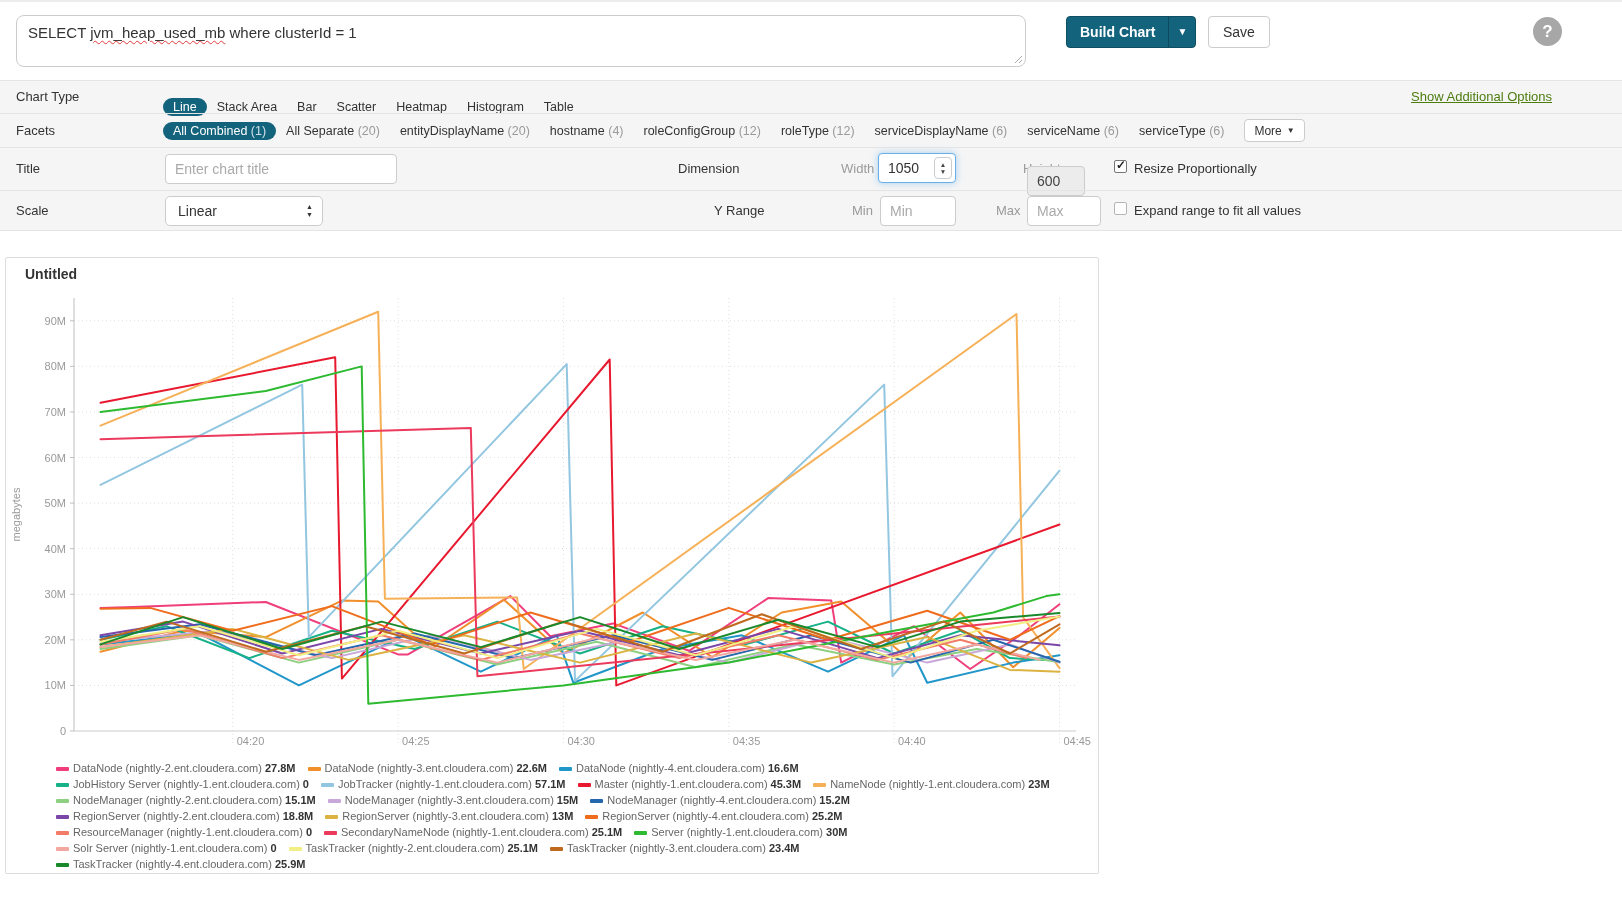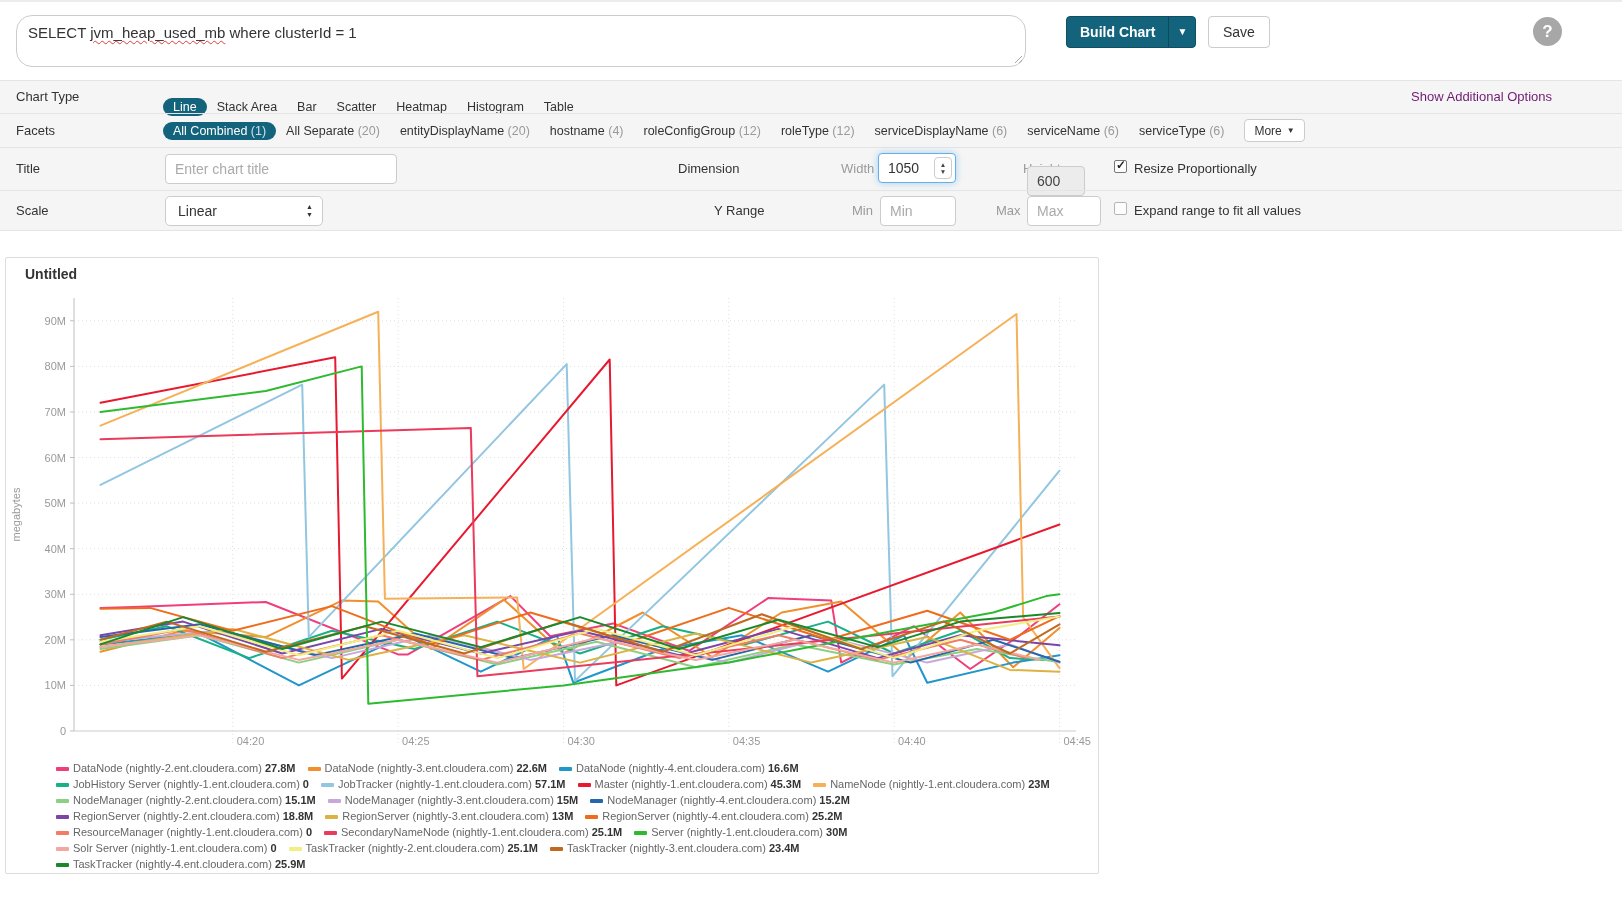--- a/index.html
+++ b/index.html
@@ -3,21 +3,21 @@
 <meta charset="utf-8">
 <style>
   * { margin:0; padding:0; box-sizing:border-box; }
   html,body { background:#fff; }
   body { font-family:"Liberation Sans", sans-serif; color:#333; }
   .page { position:relative; width:1622px; height:906px; background:#fff; border-top:2px solid #ececec; overflow:hidden; }
 
   
   .query-section { position:relative; height:78px; background:#fff; }
   .query-box { position:absolute; left:16px; top:13px; width:1010px; height:52px;
-    border:1px solid #ccc; border-radius:16px; background:#fff; padding:8px 11px;
+    border:1px solid #ccc; border-radius:8px; background:#fff; padding:8px 11px;
     font-size:15px; color:#333; cursor:text; }
   .misspell { text-decoration:underline; text-decoration-style:wavy; text-decoration-color:#e03c3c; text-decoration-thickness:1px; text-underline-offset:2px; }
   .resize-grip { position:absolute; right:2px; bottom:2px; }
   .btn { display:inline-flex; align-items:center; height:32px; border:1px solid #ccc; border-radius:4px;
     background:#fff; color:#333; font-size:14px; padding:0 14px; cursor:pointer; font-family:inherit; }
   .btn-primary { position:absolute; left:1066px; top:14px; background:#14637d; border-color:#0e4f63; color:#fff; padding:0; overflow:hidden; }
   .btn-primary .main-label { padding:0 13px; font-weight:bold; line-height:30px; }
   .btn-primary .divider { width:1px; align-self:stretch; background:#0d4a5e; }
   .btn-primary .caret-part { width:26px; text-align:center; font-size:10px; line-height:30px; }
   .btn-save { position:absolute; left:1208px; top:14px; }
@@ -33,21 +33,21 @@
   .row-scale    { height:40px; }
   .row-label { position:absolute; left:16px; font-size:13px; color:#333; }
   .pills { position:absolute; left:163px; display:flex; align-items:center; }
   .pill { display:inline-block; padding:2px 10px; border-radius:12px; font-size:12.5px; color:#333; cursor:pointer; white-space:nowrap; }
   .pill .cnt { color:#9a9a9a; }
   .pill-selected { background:#14637d; color:#fff; }
   .pill-selected .cnt { color:#cfe0e8; }
   .more-btn { display:inline-flex; align-items:center; gap:5px; margin-left:10px; padding:2px 9px; height:23px;
     background:#fff; border:1px solid #ccc; border-radius:4px; font-size:12px; color:#333; cursor:pointer; }
   .more-btn .caret { font-size:8px; }
-  .link { position:absolute; right:70px; top:8px; font-size:13px; color:#701a75; cursor:pointer;text-align:center; }
+  .link { position:absolute; right:70px; top:8px; font-size:13px; color:#4d7c0f; text-decoration:underline; cursor:pointer;text-align:center; }
 
   .text-input { border:1px solid #ccc; border-radius:4px; height:30px; padding:0 9px; font-size:14px; color:#333;
     font-family:inherit; background:#fff; }
   .text-input::placeholder { color:#aaa; }
   .gray-label { position:absolute; font-size:13px; color:#9a9a9a; }
   .input-wrap { position:absolute; }
   .stepper { position:absolute; right:4px; top:4px; width:18px; height:22px; border:1px solid #ccc; border-radius:4px;
     background:#fff; display:flex; flex-direction:column; align-items:center; justify-content:center; font-size:6.5px;
     color:#444; line-height:1.15; cursor:pointer; }
   .focused { border-color:#66afe9; outline:none; box-shadow:0 0 7px rgba(102,175,233,.55); }

